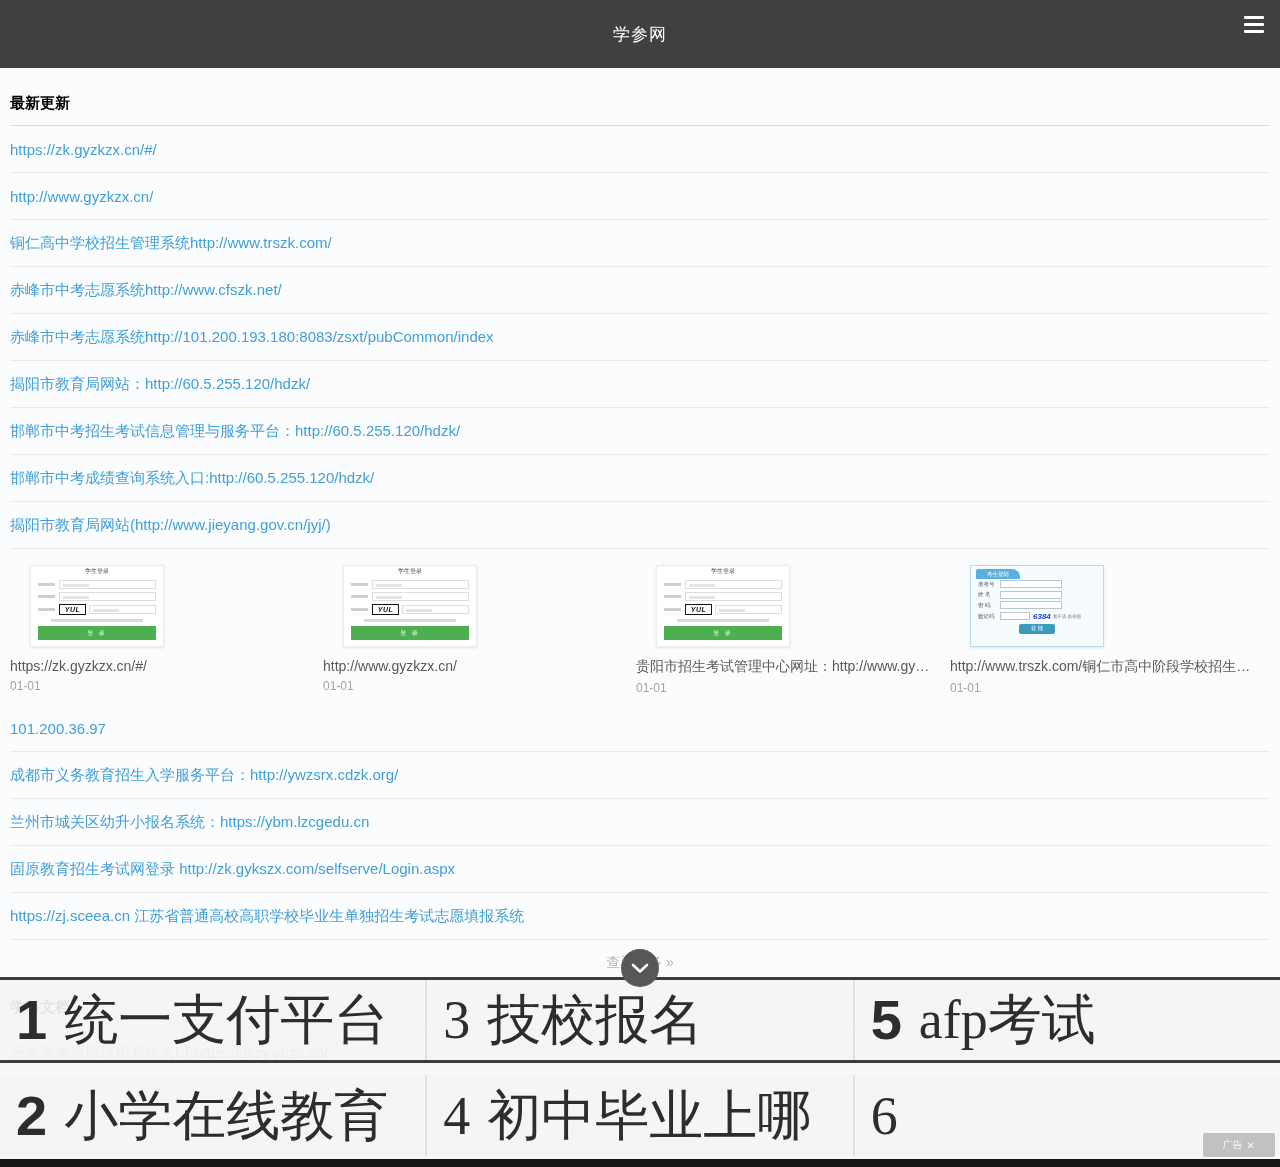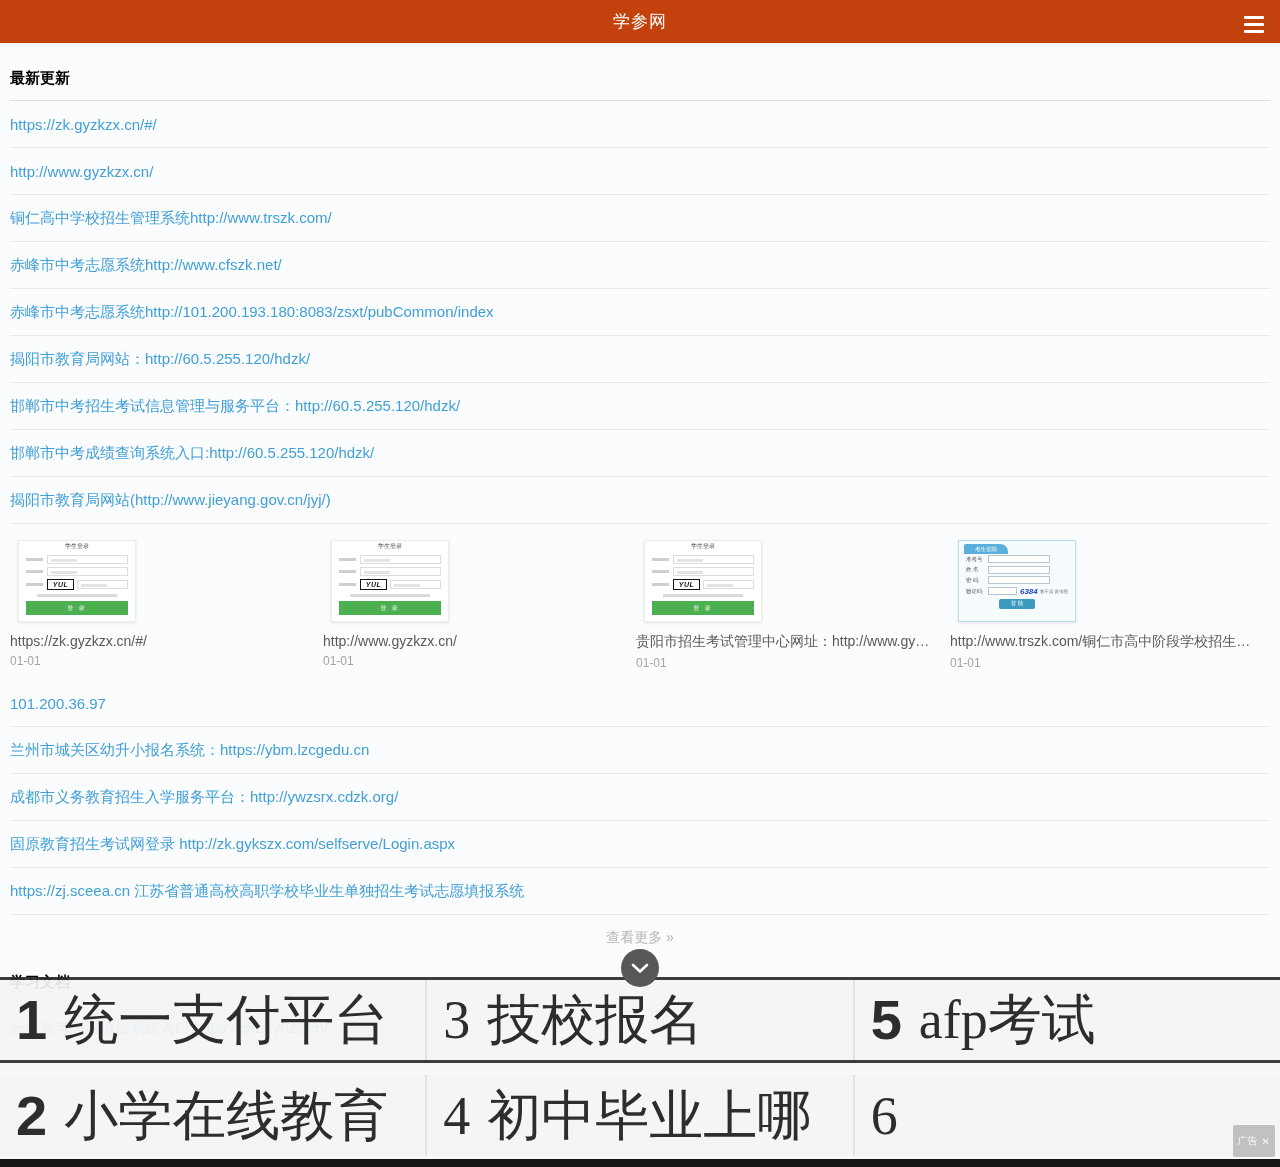--- a/index.html
+++ b/index.html
@@ -2,40 +2,40 @@
 <html><head>
 <meta charset="utf-8">
 <style>
   * { box-sizing: border-box; }
   html,body { margin:0; padding:0; }
   body {
     width:1280px; height:1167px; overflow:hidden; position:relative;
     background:#fbfcfd; font-family:"Liberation Sans", sans-serif;
   }
   
-  .hdr { height:43px; background:#c2410c; position:relative;
+  .hdr { height:68px; background:#404040; position:relative;
          display:flex; align-items:center; justify-content:center; }
   .hdr-title { color:#fff; font-size:17px; letter-spacing:1px; }
   .menu-btn { position:absolute; right:16px; top:16px; width:20px; height:17px;
               display:flex; flex-direction:column; justify-content:space-between; cursor:pointer; }
   .menu-btn i { display:block; height:3.2px; background:#fff; border-radius:1px; }
   
   .wrap { padding:0 10px; }
   .sec-title { padding:26px 0 12px; font-size:15px; font-weight:bold; color:#000000;
                border-bottom:1px solid #dcdcdc; }
   .lrow { height:47px; display:flex; align-items:center; border-bottom:1px solid #e9e9e9; }
   .lrow .lnk { color:#41a0d8; font-size:15px; white-space:nowrap; overflow:hidden;
                text-overflow:ellipsis; cursor:pointer; }
   
   .thumbs { display:flex; margin-top:16px; padding-bottom:10px; }
   .tcol { width:320px; padding-right:14px; }
   .tcap { margin-top:11px; font-size:14px; color:#595959; white-space:nowrap;
           overflow:hidden; text-overflow:ellipsis; max-width:300px; cursor:pointer; }
   .tdate { margin-top:5px; font-size:12px; color:#a3a3a3; }
-  .card { width:118px; height:82px; margin-left:8px; background:#fff;
+  .card { width:134px; height:82px; margin-left:20px; background:#fff;
           border:1px solid #ececec; box-shadow:0 1px 3px rgba(0,0,0,.10);
           padding:1px 7px; font-size:5px; }
   .c-title { text-align:center; color:#444; font-size:6px; margin-bottom:4px; }
   .c-row { display:flex; align-items:center; margin-bottom:3px; }
   .c-lbl { width:17px; height:3px; background:#cfcfcf; margin-right:4px; flex:none; }
   .c-inp { height:9px; flex:1; border:1px solid #ddd; background:#fff; position:relative; }
   .c-inp i { position:absolute; left:3px; top:3px; width:26px; height:2.5px; background:#e4e4e4; }
   .c-cap { width:27px; height:11px; border:1.6px solid #151515; flex:none; margin-right:3px;
            display:flex; align-items:center; justify-content:center;
            font-weight:bold; font-style:italic; font-size:7px; color:#111; letter-spacing:.5px; }
@@ -69,21 +69,21 @@
   .ad-gap { height:12px; background:rgba(247,247,247,.93); }
   .ad-lite { height:3px; background:rgba(247,247,247,.93); }
   .ad-bot { height:8px; background:rgba(13,13,13,.96); position:relative; }
   .ad-cell { flex:1; display:flex; align-items:center; padding-left:16px; overflow:hidden; cursor:pointer; }
   .ad-cell + .ad-cell { border-left:2px solid rgba(224,224,224,.95); }
   .ad-num { font-size:56px; color:#2d2d2d; margin-right:17px; line-height:1; }
   .ad-num.b { font-family:"Liberation Sans", sans-serif; font-weight:700; }
   .ad-num.r { font-family:"Liberation Serif", serif; font-weight:400; font-size:54px; }
   .ad-label { font-family:"Liberation Serif", serif; font-size:54px; color:#2d2d2d;
               line-height:1; white-space:nowrap;text-align:right; }
-  .ad-badge { position:absolute; right:5px; bottom:10px; height:32px; padding:0 5px;
+  .ad-badge { position:absolute; right:5px; bottom:10px; height:24px; padding:0 20px;
               background:rgba(130,130,130,.45); color:rgba(255,255,255,.9); font-size:10px;
               display:flex; align-items:center; gap:4px; border-radius:2px; cursor:pointer; }
 </style>
 </head>
 <body>
 
 <div class="hdr">
   <span class="hdr-title">学参网</span>
   <span class="menu-btn">
       <i></i>
@@ -237,24 +237,24 @@
       </div>
       <div class="tcap" style="max-width:310px">http://www.trszk.com/铜仁市高中阶段学校招生考试管理系统</div>
       <div class="tdate">01-01</div>
     </div>
   </div>
 
   <div class="lrow">
       <span class="lnk">101.200.36.97</span>
     </div>
   <div class="lrow">
+      <span class="lnk">成都市义务教育招生入学服务平台：http://ywzsrx.cdzk.org/</span>
+    </div>
+  <div class="lrow">
       <span class="lnk">兰州市城关区幼升小报名系统：https://ybm.lzcgedu.cn</span>
-    </div>
-  <div class="lrow">
-      <span class="lnk">成都市义务教育招生入学服务平台：http://ywzsrx.cdzk.org/</span>
     </div>
   <div class="lrow">
       <span class="lnk">固原教育招生考试网登录 http://zk.gykszx.com/selfserve/Login.aspx</span>
     </div>
   <div class="lrow">
       <span class="lnk">https://zj.sceea.cn 江苏省普通高校高职学校毕业生单独招生考试志愿填报系统</span>
     </div>
 
   <div class="more">查看更多 »</div>
 

